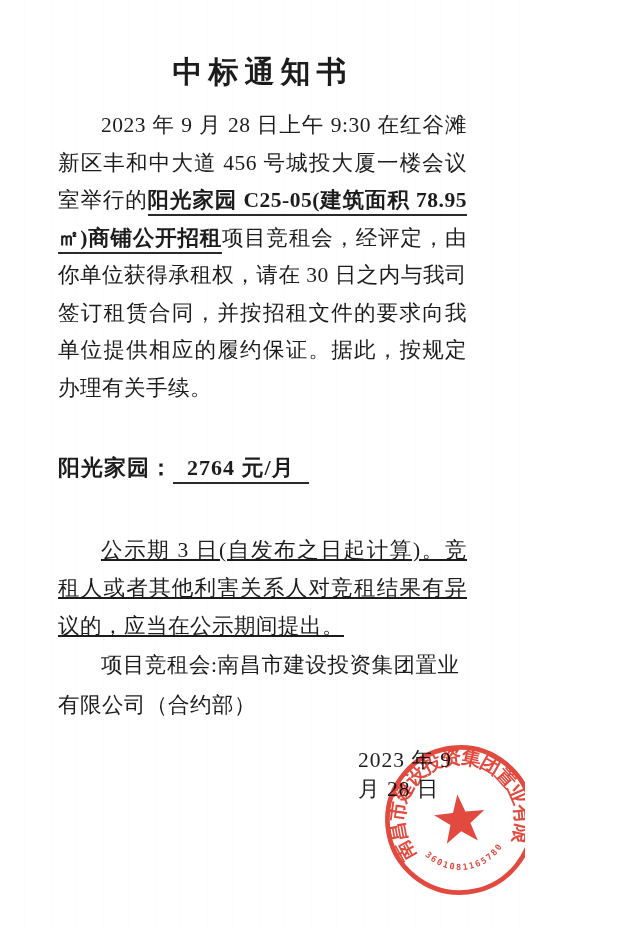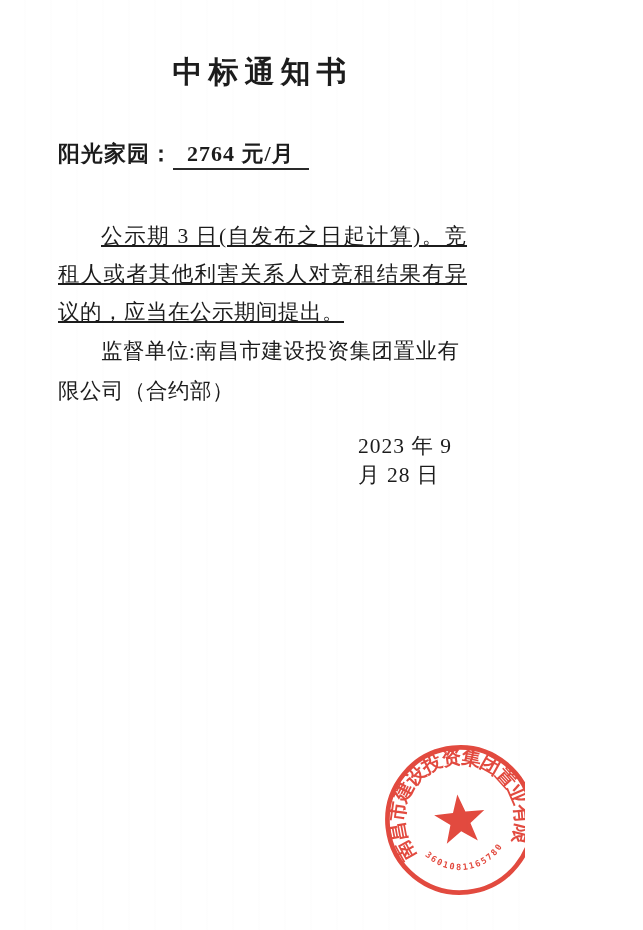--- a/index.html
+++ b/index.html
@@ -54,26 +54,27 @@
 </head>
 <body>
 
 <div class="page">
 
   <h1 class="doc-title">中标通知书</h1>
 
   <div class="content">
 
 
+    <p class="body-par"><span>2023 年 9 月 28 日上午 9:30 在红谷滩新区丰和中大道 456 号城投大厦一楼会议室举行的</span><span class="hl u">阳光家园 C25-05(建筑面积 78.95 ㎡)商铺公开招租</span><span>项目竞租会，经评定，由你单位获得承租权，请在 30 日之内与我司签订租赁合同，并按招租文件的要求向我单位提供相应的履约保证。据此，按规定办理有关手续。</span></p>
 
     <div class="result-line"><span>阳光家园：</span><span class="u result-value">2764 元/月</span></div>
 
     <p class="notice-par">公示期 3 日(自发布之日起计算)。竞租人或者其他利害关系人对竞租结果有异议的，应当在公示期间提出。</p>
 
-    <div class="supervisor-line">监督单位:南昌市建设投资集团置业有限公司（合约部）</div>
+    <div class="supervisor-line">项目竞租会:南昌市建设投资集团置业有限公司（合约部）</div>
 
 
     <div class="date-line">2023 年 9 月 28 日</div>
 
   </div>
 
   <div class="seal">
     <svg viewBox="0 0 200 200" xmlns="http://www.w3.org/2000/svg">
       <defs>
         <path id="sealTopArc" d="M 41,141 A 72,72 0 1 1 159,141" fill="none"></path>

